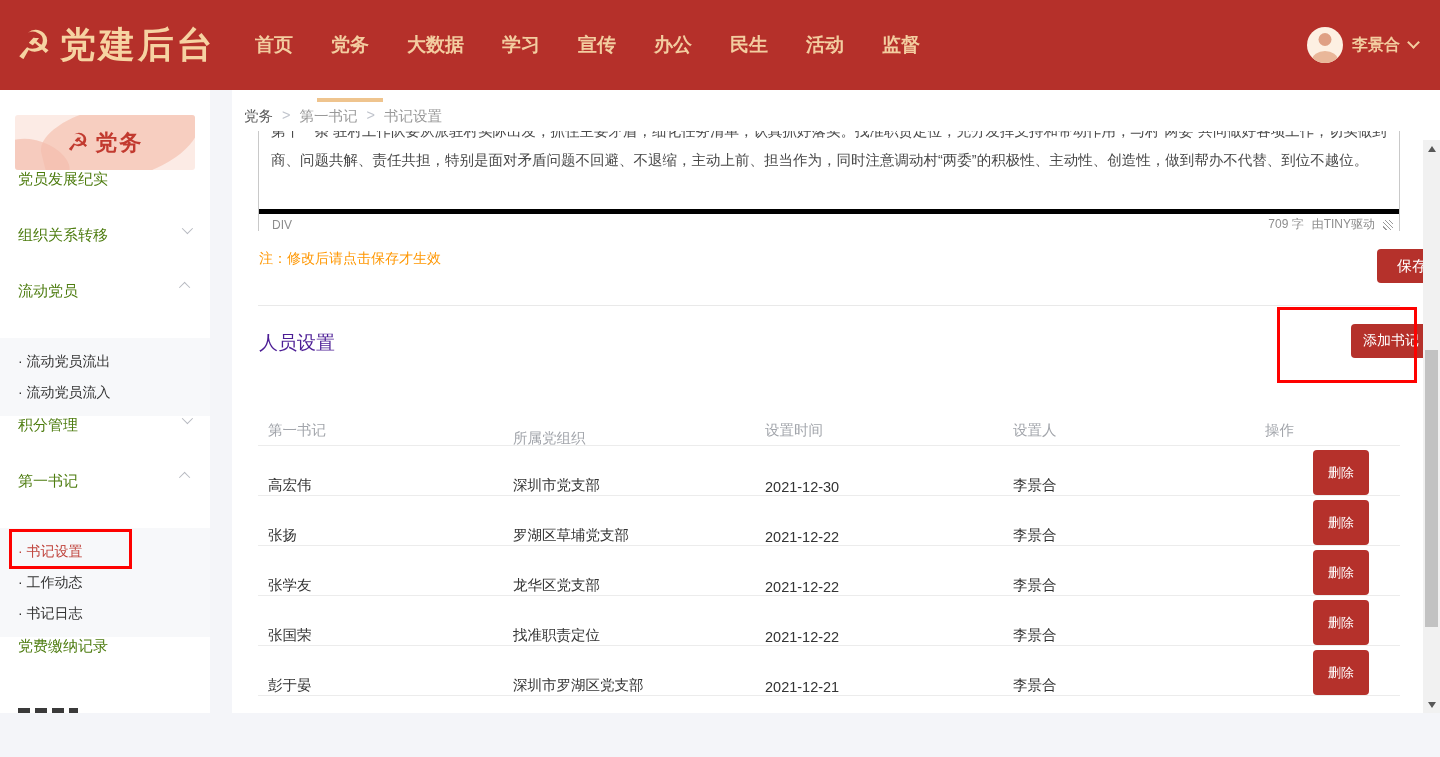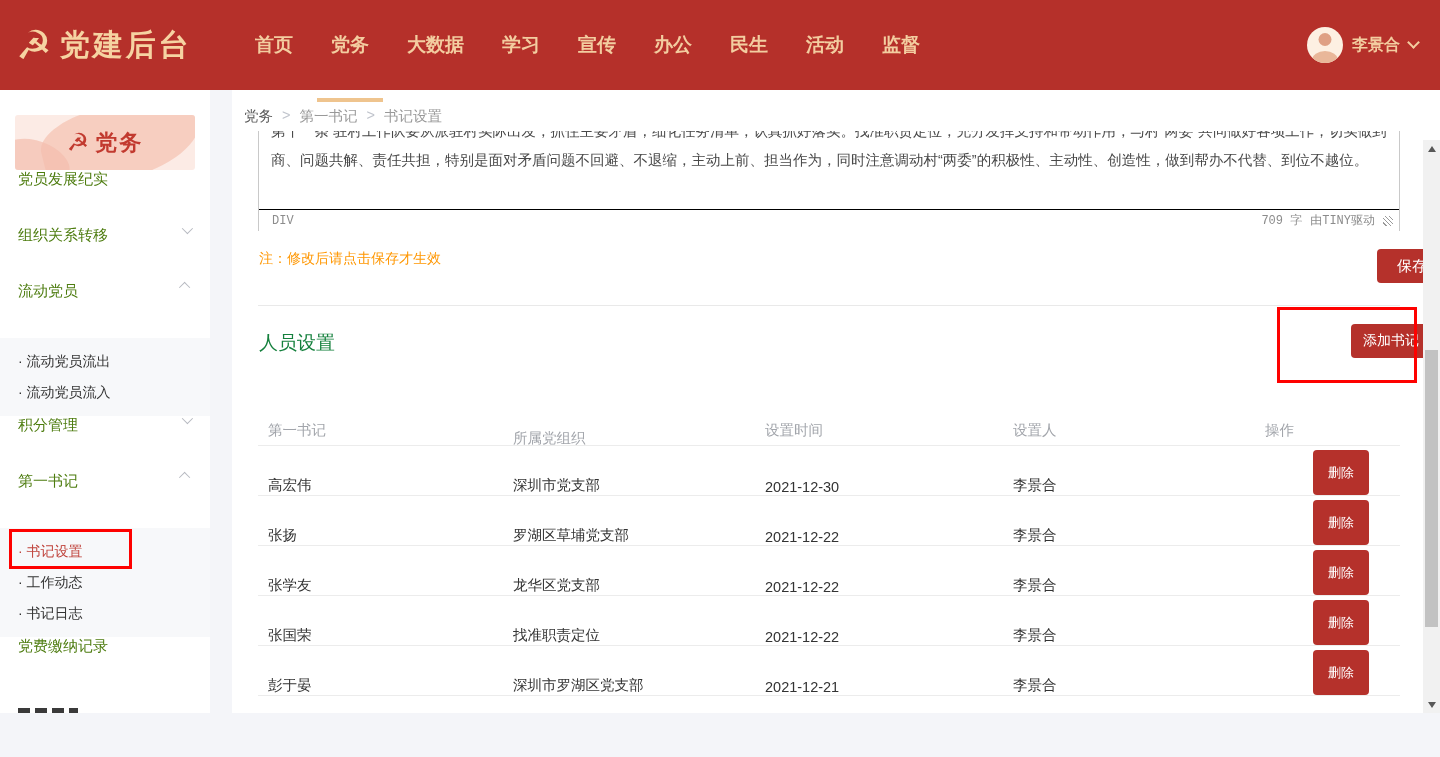--- a/index.html
+++ b/index.html
@@ -3,21 +3,21 @@
 <meta charset="utf-8">
 <style>
   html,body{margin:0;padding:0;background:#e9eaee;}
   .page{position:relative;width:1440px;height:757px;background:#f4f5f9;overflow:hidden;
         font-family:"Liberation Sans","DejaVu Sans",sans-serif;}
 
   
   .topbar{position:absolute;left:0;top:0;width:1440px;height:90px;background:#b5302a;z-index:5;}
   .logo{position:absolute;left:16px;top:0;height:90px;display:flex;align-items:center;cursor:pointer;}
   .emblem{color:#f6d3a2;font-size:40px;line-height:1;margin-right:8px;}
-  .logo-text{color:#f6d3a2;font-size:30px;font-weight:bold;letter-spacing:3px;}
+  .logo-text{color:#f6d3a2;font-size:36px;font-weight:bold;letter-spacing:3px;}
   .topnav{position:absolute;left:236px;top:0;height:90px;display:flex;align-items:center;}
   .nav-item{position:relative;height:90px;line-height:90px;padding:12px 16px;margin:0 3px;
             color:#f3cda0;font-size:19px;font-weight:bold;cursor:pointer;white-space:nowrap;}
   .nav-item.active::after{content:"";position:absolute;left:2px;right:2px;bottom:0;height:4px;background:#efc48e;}
   .user{position:absolute;right:22px;top:0;height:90px;display:flex;align-items:center;gap:9px;cursor:pointer;}
   .avatar{width:36px;height:36px;border-radius:50%;background:#fdf0e2;position:relative;overflow:hidden;}
   .avatar::before{content:"";position:absolute;left:50%;top:6px;transform:translateX(-50%);
                   width:13px;height:13px;border-radius:50%;background:#dfa084;}
   .avatar::after{content:"";position:absolute;left:50%;bottom:-7px;transform:translateX(-50%);
                  width:26px;height:19px;border-radius:50%;background:#e9b799;}
@@ -53,31 +53,31 @@
   .crumbs{position:absolute;left:244px;top:107px;display:flex;gap:9px;font-size:14.5px;color:#999;z-index:2;}
   .crumb-first{color:#595959;}
   .crumb-sep{color:#c0c4cc;}
 
   
   .editor{position:absolute;left:258px;top:131px;width:1142px;height:100px;box-sizing:border-box;
           border:1px solid #c9c9c9;border-top:none;background:#fff;z-index:1;}
   .ed-text{height:78px;overflow:hidden;padding:0 12px;font-size:14.5px;line-height:29px;color:#484848;}
   .ed-inner{margin-top:-14px;}
   .ed-line{white-space:nowrap;overflow:hidden;}
-  .ed-status{height:21px;border-top:1px solid #000000;display:flex;justify-content:space-between;
-             align-items:center;padding:0 6px 0 13px;font-size:12px;color:#8c8c8c;background:#fff;font-family:Liberation Mono, monospace;}
+  .ed-status{height:21px;border-top:5px solid #000000;display:flex;justify-content:space-between;
+             align-items:center;padding:0 6px 0 13px;font-size:12px;color:#8c8c8c;background:#fff;}
   .ed-status-r{display:flex;align-items:center;gap:8px;}
   .grip{width:10px;height:10px;background:repeating-linear-gradient(45deg,transparent 0 2px,#9a9a9a 2px 3px);cursor:nwse-resize;}
 
   .note{position:absolute;left:259px;top:250px;font-size:14px;color:#ff9702;z-index:1;}
   .red-btn{background:#b5312b;color:#fff;border:none;border-radius:4px;cursor:pointer;
            font-family:inherit;display:flex;align-items:center;justify-content:center;margin-left:48px;}
   .btn-save{position:absolute;left:1329px;top:249px;width:70px;height:34px;font-size:15px;z-index:1;}
   .divider{position:absolute;left:258px;top:305px;width:1142px;height:1px;background:#e9e9e9;}
-  .sec-title{position:absolute;left:259px;top:330px;font-size:19px;color:#15803d;z-index:1;}
+  .sec-title{position:absolute;left:259px;top:330px;font-size:19px;color:#4c1d95;z-index:1;}
   .btn-add{position:absolute;left:1303px;top:324px;width:80px;height:34px;font-size:14px;z-index:1;}
 
   
   .tbl{position:absolute;left:258px;top:415px;width:1142px;z-index:1;}
   .thead{display:flex;height:30px;align-items:center;color:#a2a5ab;font-size:14.5px;border-bottom:1px solid #ececec;}
   .trow{display:flex;height:49px;align-items:flex-end;font-size:14.5px;color:#333;border-bottom:1px solid #ececec;}
   .c{box-sizing:border-box;padding-left:10px;white-space:nowrap;}
   .c1{width:245px;}.c2{width:252px;margin-top:16px;}.c3{width:248px;}.c4{width:252px;}.c5{flex:1;}
   .btn-del{width:56px;height:45px;border-radius:4px;font-size:13px;}
 

